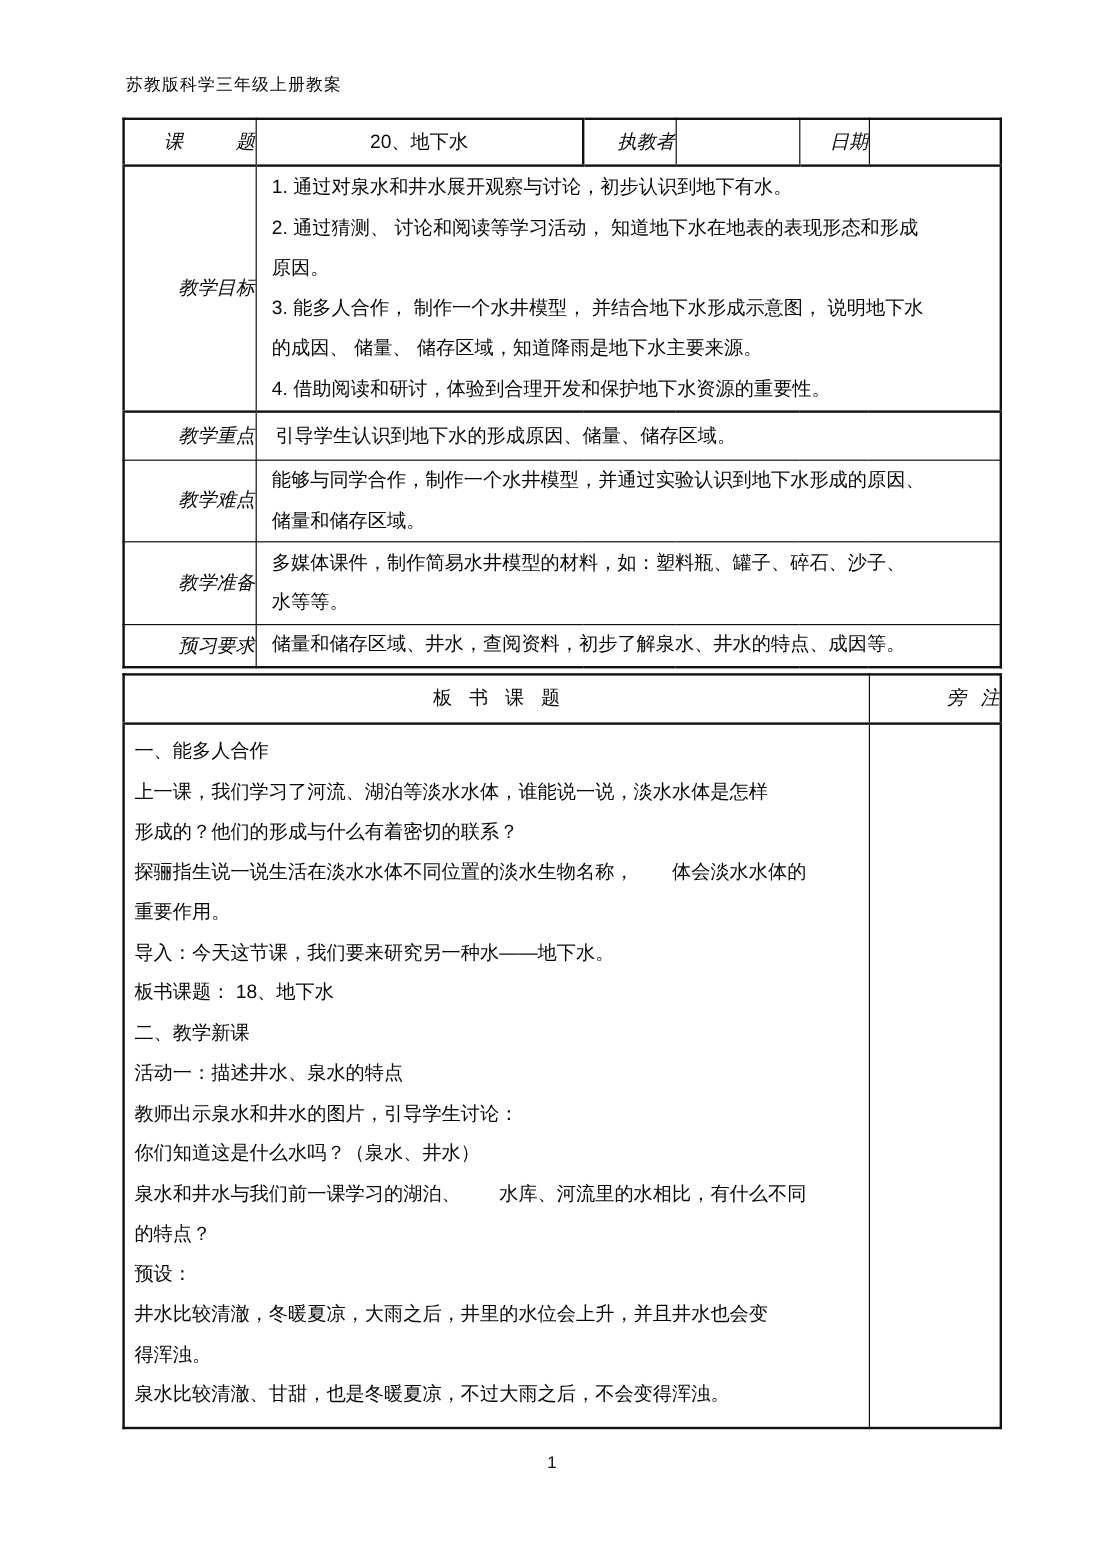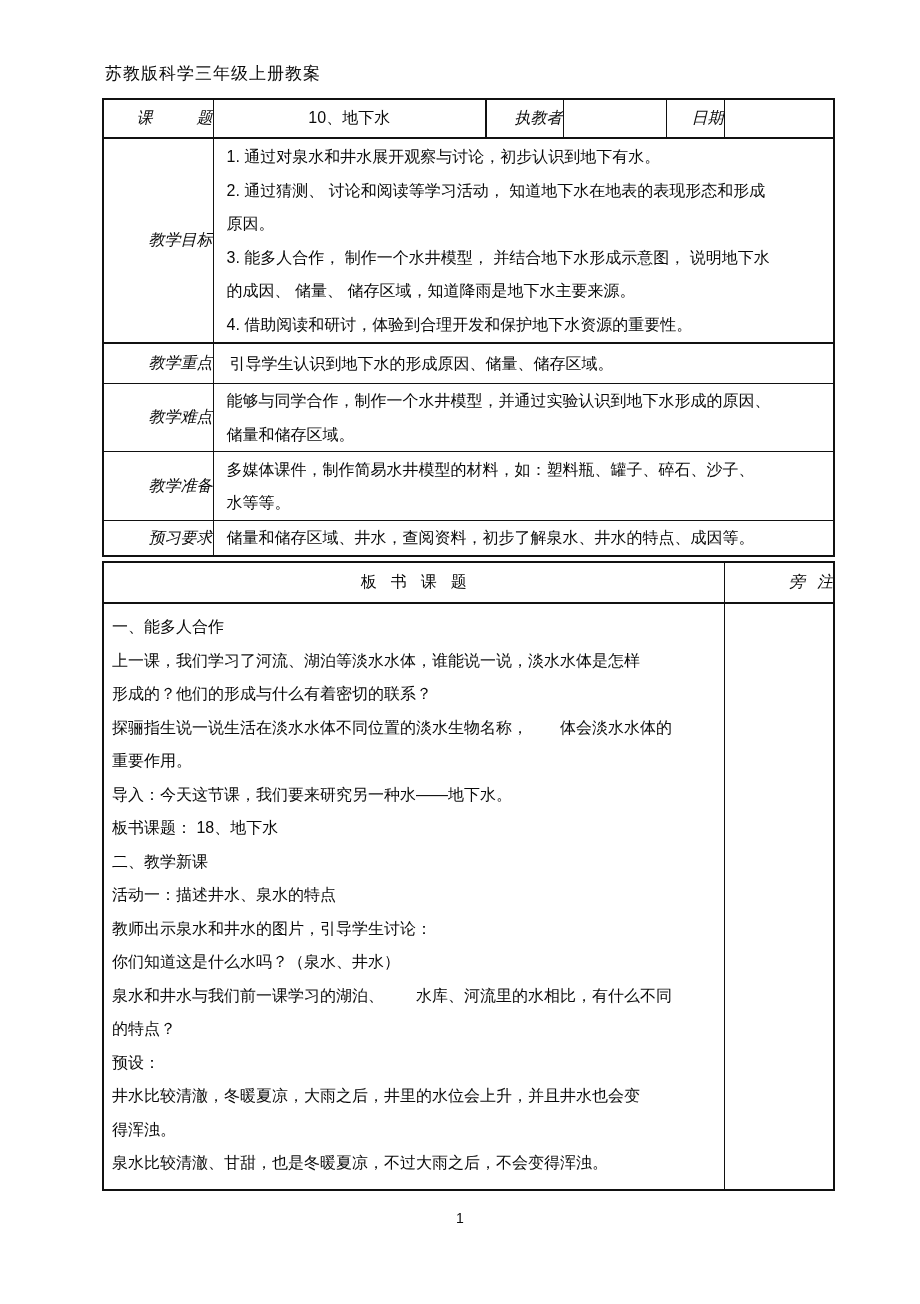--- a/index.html
+++ b/index.html
@@ -14,21 +14,21 @@
     background: #ffffff;
     color: #0a0a0a;
     font-family: "Liberation Sans", "DejaVu Sans", sans-serif;
     font-size: 16px;
     overflow: hidden;
   }
   .doc-title {
     position: absolute;
     left: 105px;
     top: 62px;
-    font-size: 17px;
+    font-size: 14px;
     letter-spacing: 1px;
     white-space: nowrap;
   }
   table.t {
     position: absolute;
     left: 102px;
     width: 731px;
     border-collapse: collapse;
     table-layout: fixed;
     border: 2px solid #111111;
@@ -99,21 +99,21 @@
       <col style="width:77px">
       <col style="width:103px">
       <col style="width:58px">
       <col style="width:110px">
     </colgroup>
     <tbody>
       <tr class="r1">
         <td class="lab">
           <span class="spread-topic">课题</span>
         </td>
-        <td class="center-title">10、地下水</td>
+        <td class="center-title">20、地下水</td>
         <td class="lab teacher-lab">执教者</td>
         <td class="val"></td>
         <td class="lab">日期</td>
         <td class="val"></td>
       </tr>
       <tr class="r2">
         <td class="lab">教学目标</td>
         <td class="content" colspan="5">
           <div>
               <div class="line">1. 通过对泉水和井水展开观察与讨论，初步认识到地下有水。</div>

